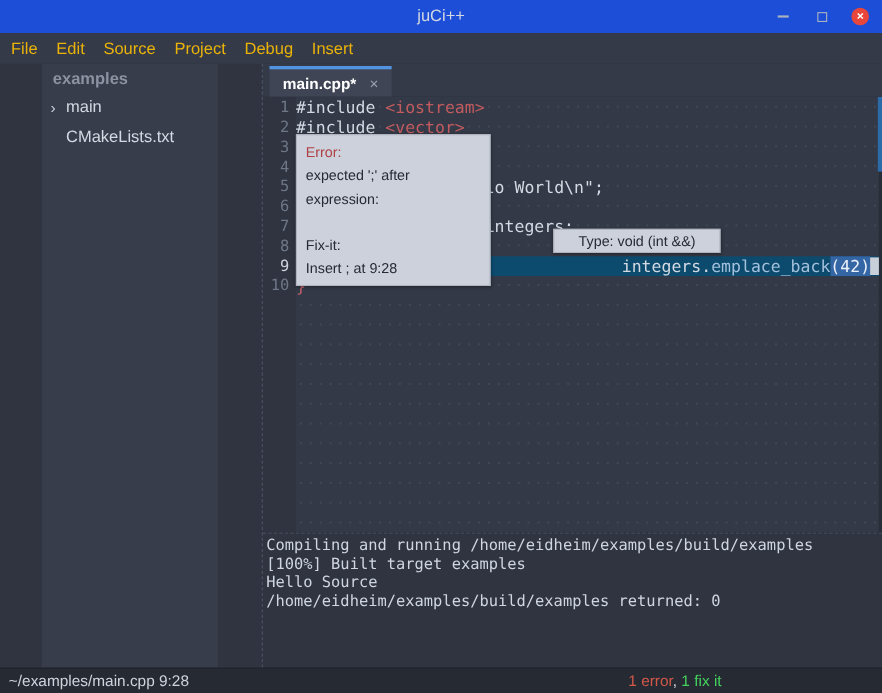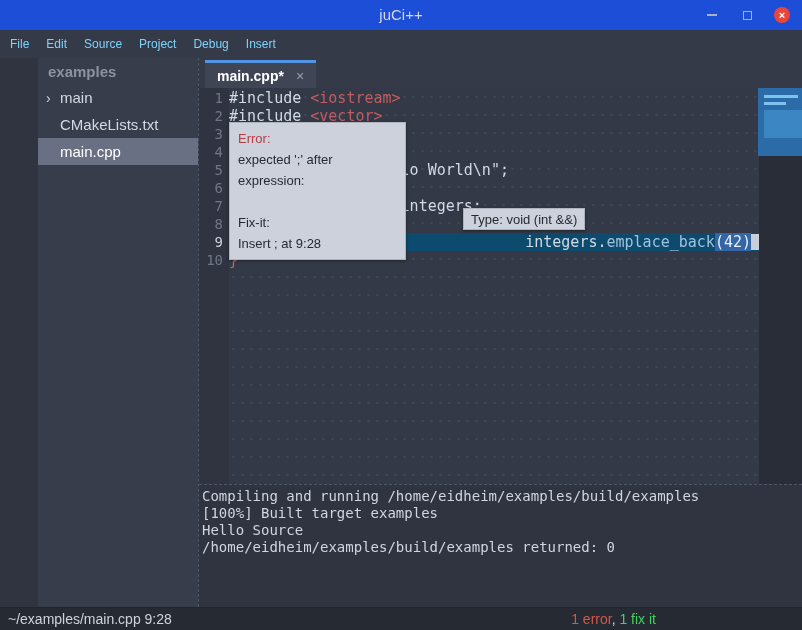--- a/index.html
+++ b/index.html
@@ -14,33 +14,33 @@
   .controls { position:absolute; right:12px; top:0; height:30px; display:flex; align-items:center; gap:19px; }
   .wbtn { display:flex; align-items:center; justify-content:center; width:16px; height:16px; cursor:default; }
   .min-glyph { width:10px; height:2px; background:#aab2c0; }
   .restore-glyph { width:9px; height:9px; border:1px solid #aab2c0; }
   .btn-close { width:16px; height:16px; border-radius:50%; background:#e8463a; }
   .close-glyph { color:#fff; font-size:11px; line-height:16px; font-weight:bold; }
 
   
   .menubar { height:28px; background:#353a48; display:flex; align-items:center; gap:17px;
              padding-left:10px; flex:0 0 28px; }
-  .menu-item { color:#7dd3fc; font-size:12px; }
+  .menu-item { color:#eab308; font-size:15px; }
 
   
   .main { flex:1 1 auto; display:flex; min-height:0; }
   .sidebar { width:160px; flex:0 0 160px; background:#383d4b;margin-left:38px; }
   .sb-header { height:26px; padding:5px 10px 0 10px; color:#8b93a3; font-weight:bold; font-size:15px; }
   .sb-item { height:27px; display:flex; align-items:center; color:#d3dae3; font-size:15px; }
   .sb-item.folder { padding-left:8px; }
   .sb-item.file { padding-left:22px; }
   .sb-item.selected { background:#697083; color:#fff; }
   .chev { width:14px; color:#c8cdd8; font-size:14px; line-height:14px; }
 
-  .right { flex:1 1 auto; display:flex; flex-direction:column; border-left:1px dashed #4f5668; min-width:0; }
+  .right { flex:1 1 auto; display:flex; flex-direction:column; border-left:1px dashed #4f5668; min-width:0;margin-left:40px; }
 
   
   .tabbar { height:30px; flex:0 0 30px; background:#343a48; display:flex; align-items:flex-end; padding-left:6px; }
   .tab { height:28px; background:#3f4554; border-top:3px solid #5294e2; display:flex; align-items:center;
          gap:12px; padding:0 12px; color:#ffffff; font-size:14px; font-weight:bold; }
   .tab-close { color:#99a0ae; font-size:14px; font-weight:normal; }
 
   
   .editor { flex:1 1 auto; position:relative; background:#2f3440; overflow:hidden; }
   .grid-layer { position:absolute; left:30px; top:0; width:530px; height:100%;
@@ -67,21 +67,21 @@
   .sg-bracket { background:#3465a4; color:#eaf1fa; }
   .sg-err { color:#c4626b; }
   .cursor { display:inline-block; width:8px; height:16px; background:#c9cfd9; vertical-align:-3px; }
 
   
   .tooltip { position:absolute; background:#ccd1db; color:#262a33; font-size:13px;
              border:1px solid #aeb4c0; box-shadow:0 1px 3px rgba(0,0,0,.4); z-index:5; }
   .error-tooltip { left:30px; top:34px; width:177px; padding:5px 8px; line-height:21px; }
   .tt-error { color:#b04045; }
   .tt-blank { height:21px; }
-  .type-tooltip { left:264px; top:120px; height:22px; padding:2px 7px; line-height:18px; white-space:nowrap; }
+  .type-tooltip { left:264px; top:120px; height:22px; padding:2px 22px; line-height:18px; white-space:nowrap; }
 
   
   .terminal { flex:0 0 123px; height:123px; background:#2f3440; border-top:1px dashed #4f5668;
               padding:3px 0 0 3px; overflow:hidden; }
   .term-line { font-family:"DejaVu Sans Mono", monospace; font-size:14px; line-height:17px;
                color:#cfd6e0; white-space:pre; }
 
   
   .statusbar { height:23px; flex:0 0 23px; background:#262a33; border-top:1px solid #20242c;
                display:flex; align-items:center; padding:0 8px; color:#ced3dd; font-size:14px;
@@ -124,23 +124,20 @@
     <div class="sidebar">
       <div class="sb-header">examples</div>
       <div id="sidebar-items">
           <div class="sb-item folder">
             <span class="chev">›</span>
             <span>main</span>
           </div>
           <div class="sb-item file">
             <span>CMakeLists.txt</span>
           </div>
-          <div class="sb-item file selected">
-            <span>main.cpp</span>
-          </div>
         </div>
     </div>
 
     <div class="right">
 
       <div class="tabbar">
         <div class="tab">
           <span>main.cpp*</span>
           <span class="tab-close">×</span>
         </div>

